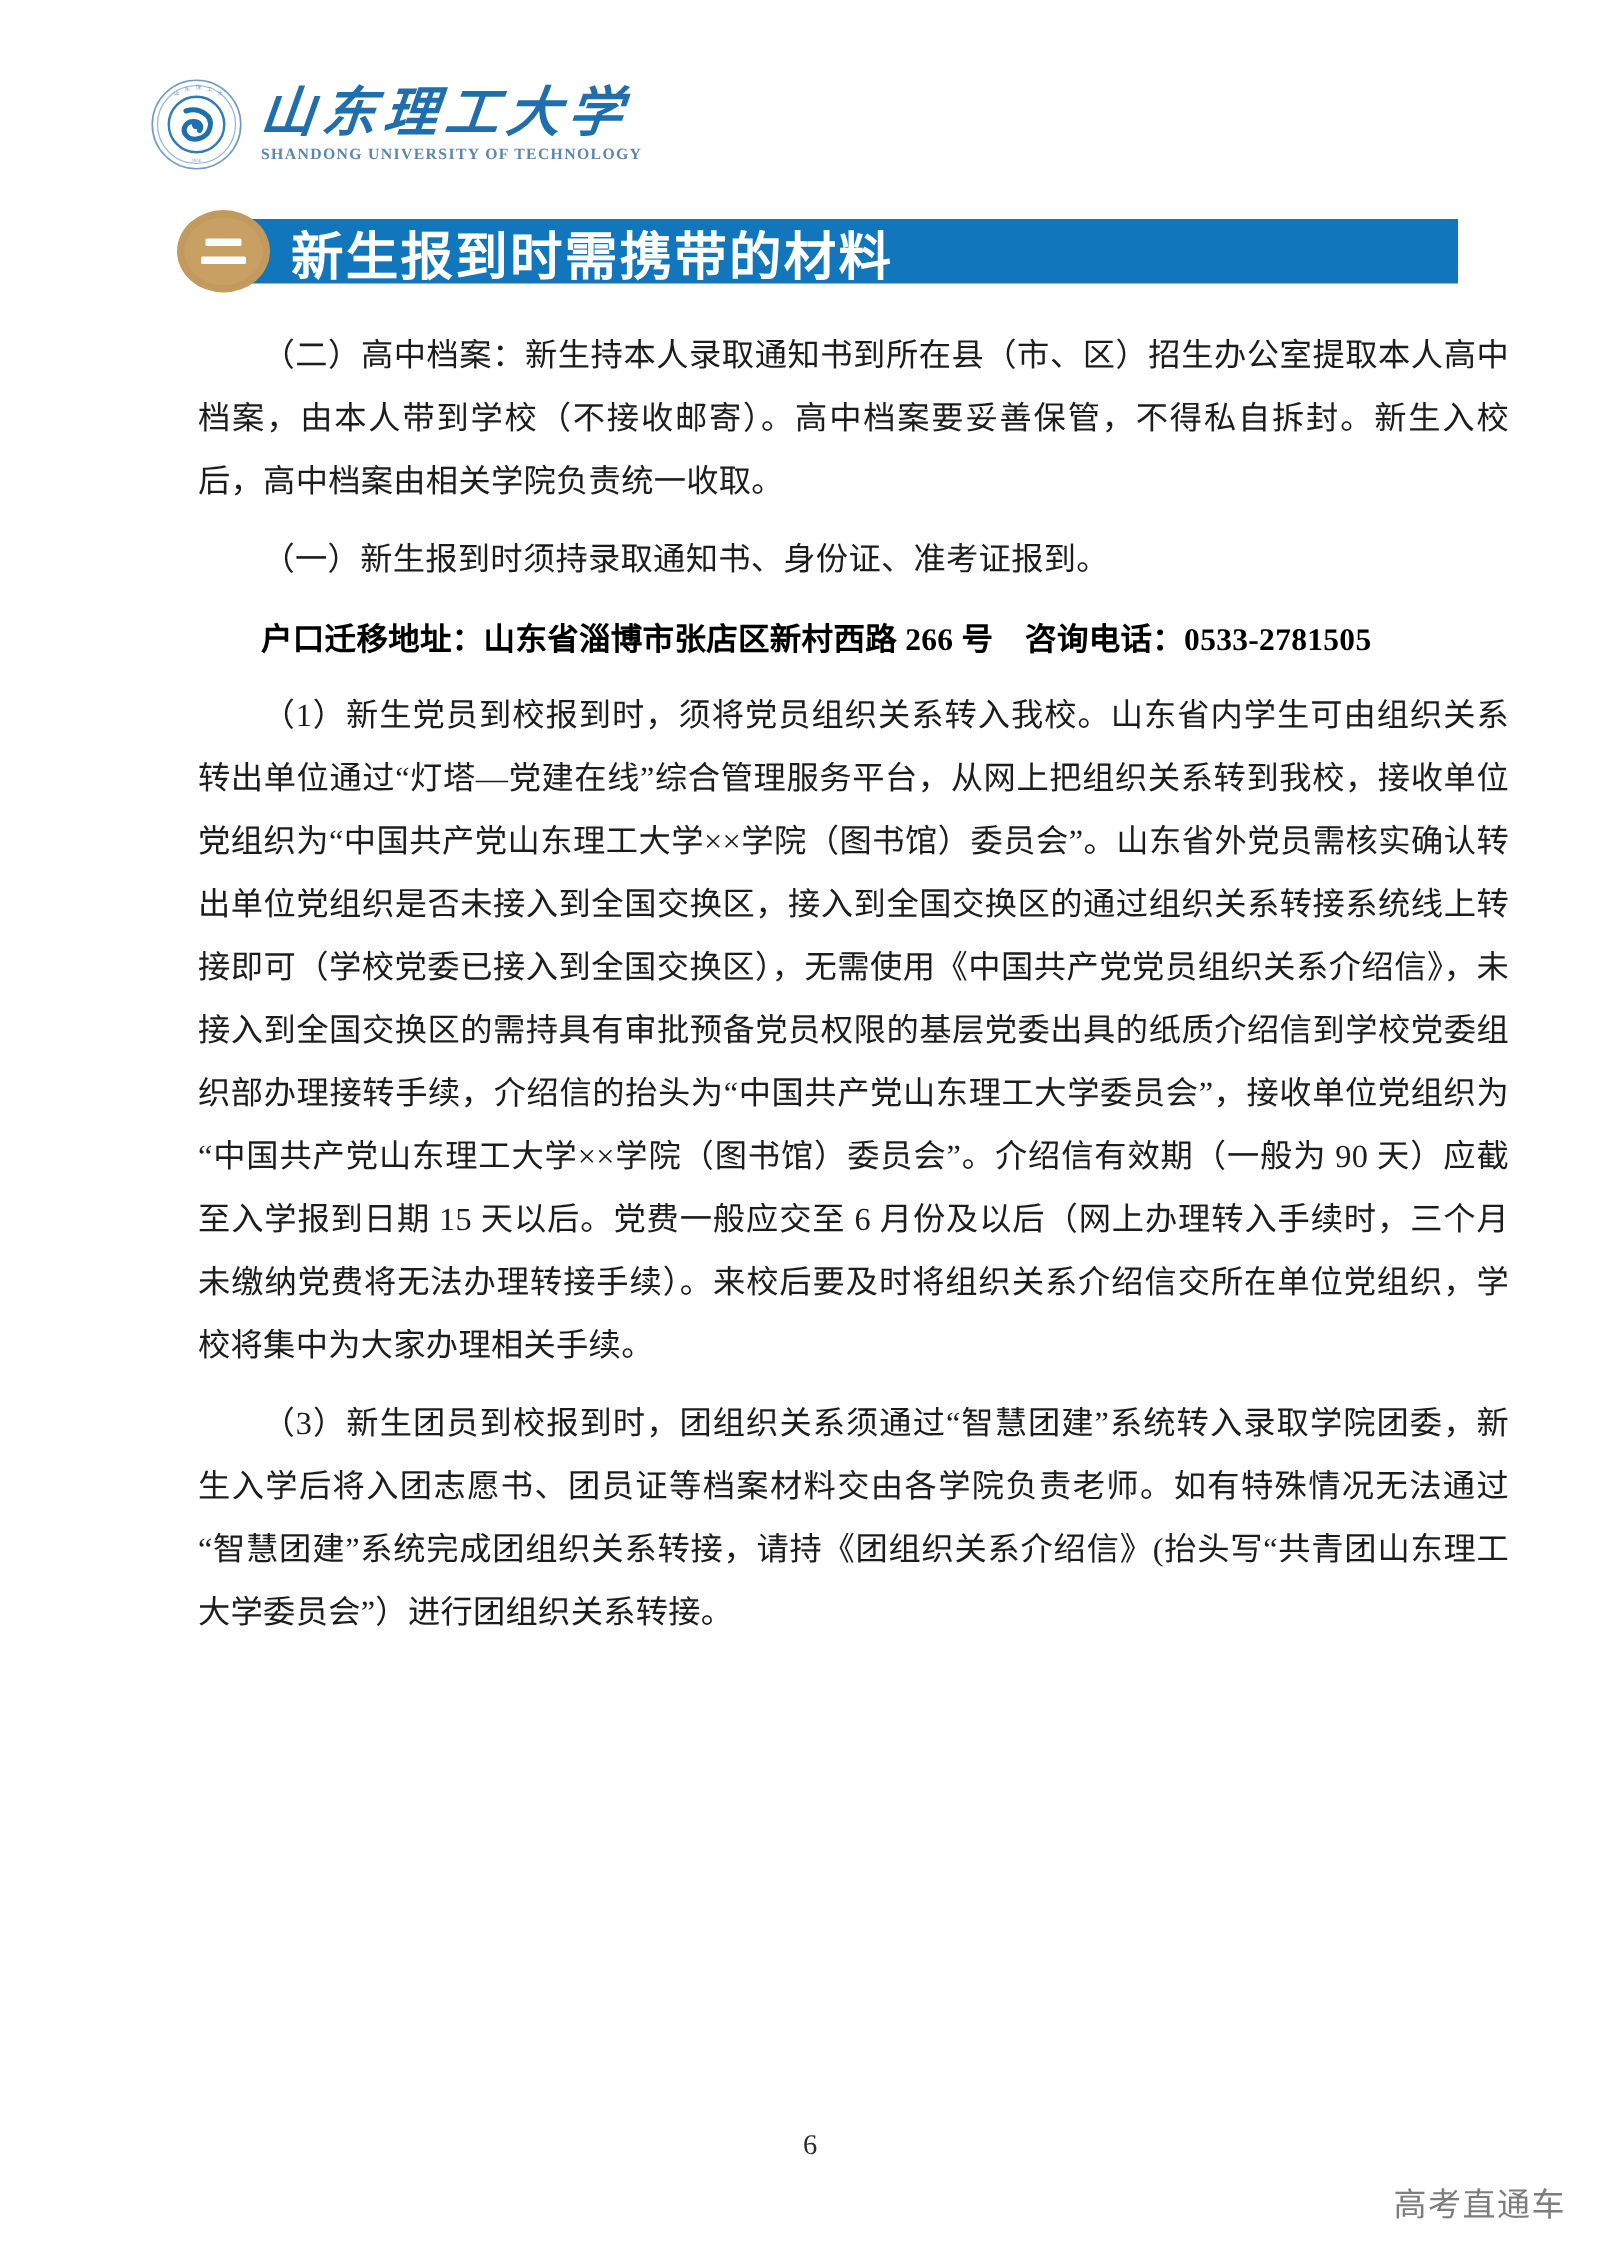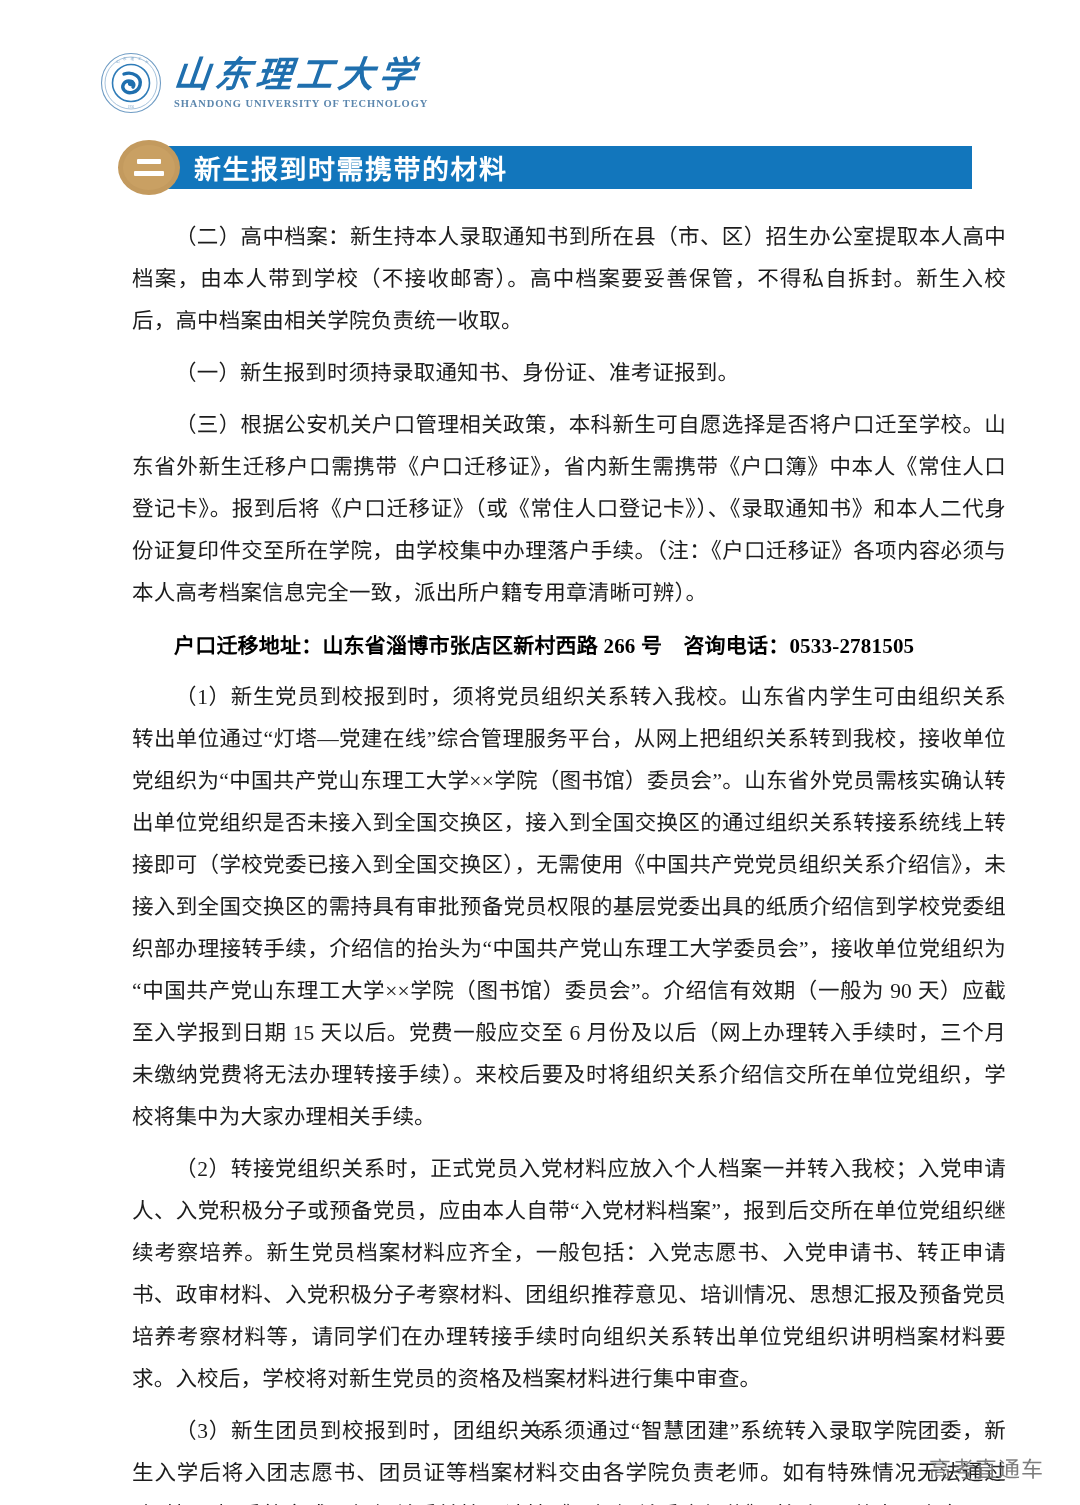--- a/index.html
+++ b/index.html
@@ -108,21 +108,21 @@
   }
   .badge-bar.short { width: 24px; }
   .banner-title {
     position: absolute;
     left: 76px;
     top: 0;
     height: 43px;
     display: flex;
     align-items: center;
     font-family: "Liberation Sans", "DejaVu Sans", sans-serif;
-    font-size: 27px;
+    font-size: 35px;
     font-weight: 700;
     color: #ffffff;
     letter-spacing: 1.5px;
     white-space: nowrap;
   }
 
   
   .body-col {
     position: absolute;
     left: 132px;
@@ -217,27 +217,25 @@
       <span class="badge-bar short"></span>
       <span class="badge-bar"></span>
     </div>
     <div class="banner-title">新生报到时需携带的材料</div>
   </div>
 
   <div class="body-col">
 
     <p class="para">（二）高中档案：新生持本人录取通知书到所在县（市、区）招生办公室提取本人高中档案，由本人带到学校（不接收邮寄）。高中档案要妥善保管，不得私自拆封。新生入校后，高中档案由相关学院负责统一收取。</p>
     <p class="para tight">（一）新生报到时须持录取通知书、身份证、准考证报到。</p>
-    <p class="para">（三）根据公安机关户口管理相关政策，本科新生可自愿选择是否将户口迁至学校。山东省外新生迁移户口需携带《户口迁移证》，省内新生需携带《户口簿》中本人《常住人口登记卡》。报到后将《户口迁移证》（或《常住人口登记卡》）、《录取通知书》和本人二代身份证复印件交至所在学院，由学校集中办理落户手续。（注：《户口迁移证》各项内容必须与本人高考档案信息完全一致，派出所户籍专用章清晰可辨）。</p>
 
     <p class="addr">户口迁移地址：山东省淄博市张店区新村西路 266 号　咨询电话：0533-2781505</p>
 
 
     <p class="para">（1）新生党员到校报到时，须将党员组织关系转入我校。山东省内学生可由组织关系转出单位通过“灯塔—党建在线”综合管理服务平台，从网上把组织关系转到我校，接收单位党组织为“中国共产党山东理工大学××学院（图书馆）委员会”。山东省外党员需核实确认转出单位党组织是否未接入到全国交换区，接入到全国交换区的通过组织关系转接系统线上转接即可（学校党委已接入到全国交换区），无需使用《中国共产党党员组织关系介绍信》，未接入到全国交换区的需持具有审批预备党员权限的基层党委出具的纸质介绍信到学校党委组织部办理接转手续，介绍信的抬头为“中国共产党山东理工大学委员会”，接收单位党组织为“中国共产党山东理工大学××学院（图书馆）委员会”。介绍信有效期（一般为 90 天）应截至入学报到日期 15 天以后。党费一般应交至 6 月份及以后（网上办理转入手续时，三个月未缴纳党费将无法办理转接手续）。来校后要及时将组织关系介绍信交所在单位党组织，学校将集中为大家办理相关手续。</p>
-    <p class="para">（2）转接党组织关系时，正式党员入党材料应放入个人档案一并转入我校；入党申请人、入党积极分子或预备党员，应由本人自带“入党材料档案”，报到后交所在单位党组织继续考察培养。新生党员档案材料应齐全，一般包括：入党志愿书、入党申请书、转正申请书、政审材料、入党积极分子考察材料、团组织推荐意见、培训情况、思想汇报及预备党员培养考察材料等，请同学们在办理转接手续时向组织关系转出单位党组织讲明档案材料要求。入校后，学校将对新生党员的资格及档案材料进行集中审查。</p>
     <p class="para">（3）新生团员到校报到时，团组织关系须通过“智慧团建”系统转入录取学院团委，新生入学后将入团志愿书、团员证等档案材料交由各学院负责老师。如有特殊情况无法通过“智慧团建”系统完成团组织关系转接，请持《团组织关系介绍信》(抬头写“共青团山东理工大学委员会”）进行团组织关系转接。</p>
 
   </div>
 
   <div class="page-number">6</div>
   <div class="watermark">高考直通车</div>
 
 </div>
 
 </body></html>

